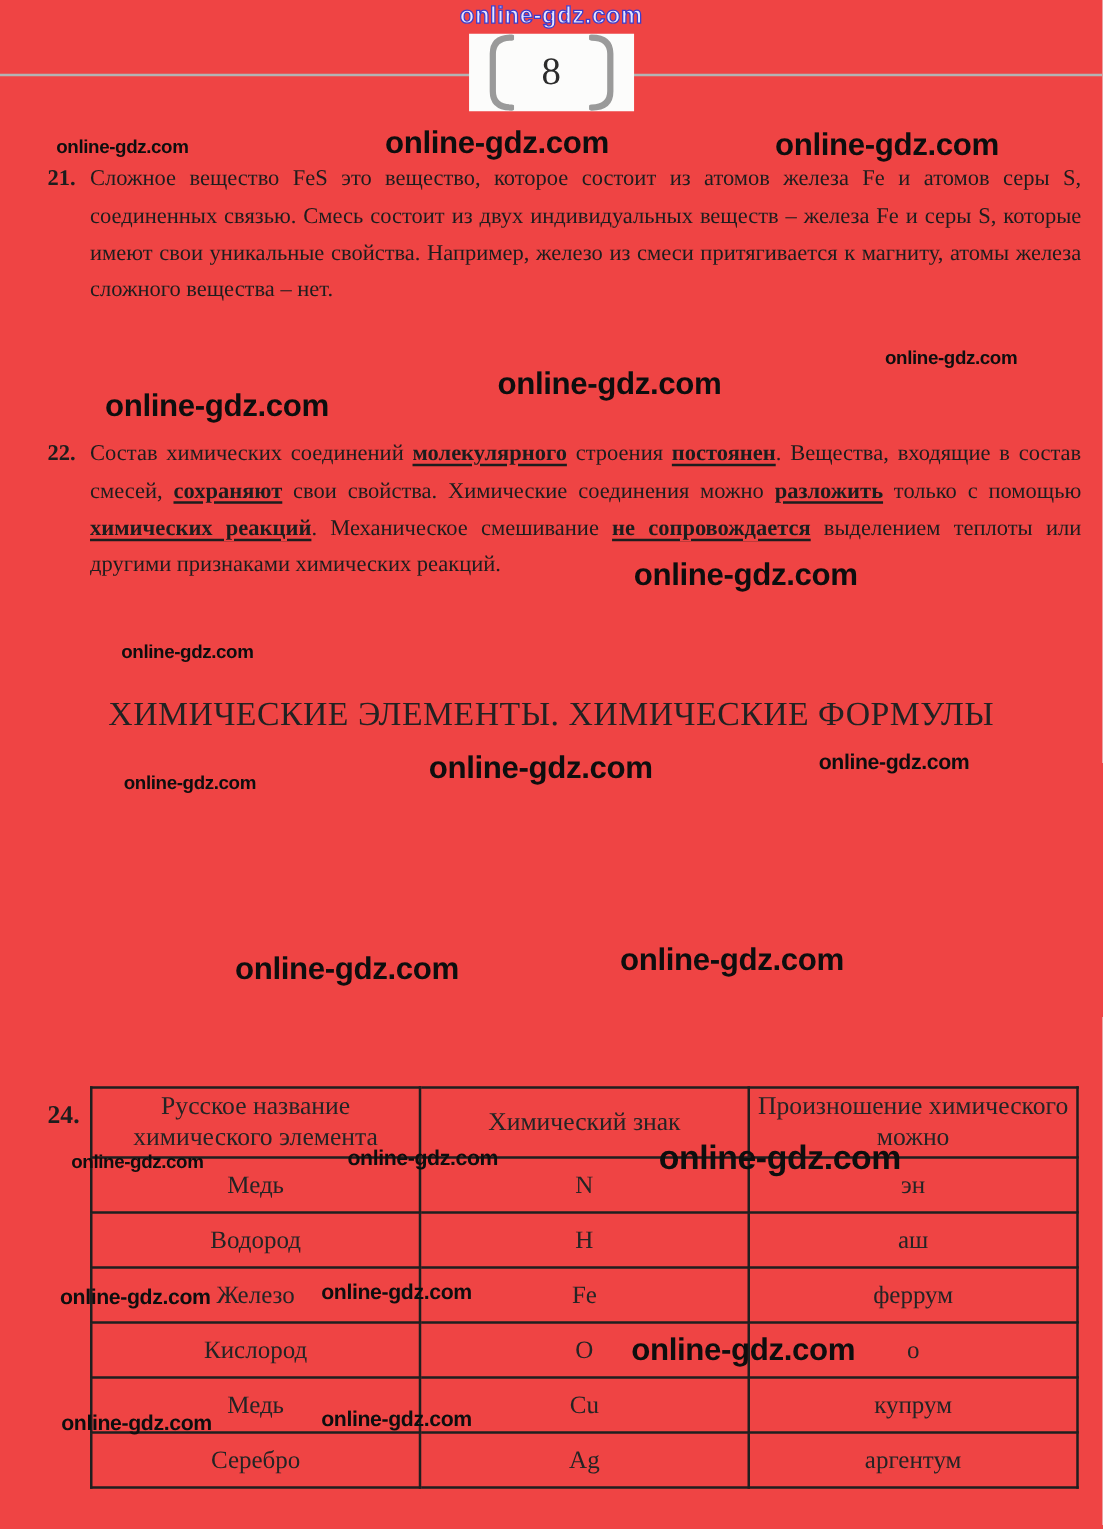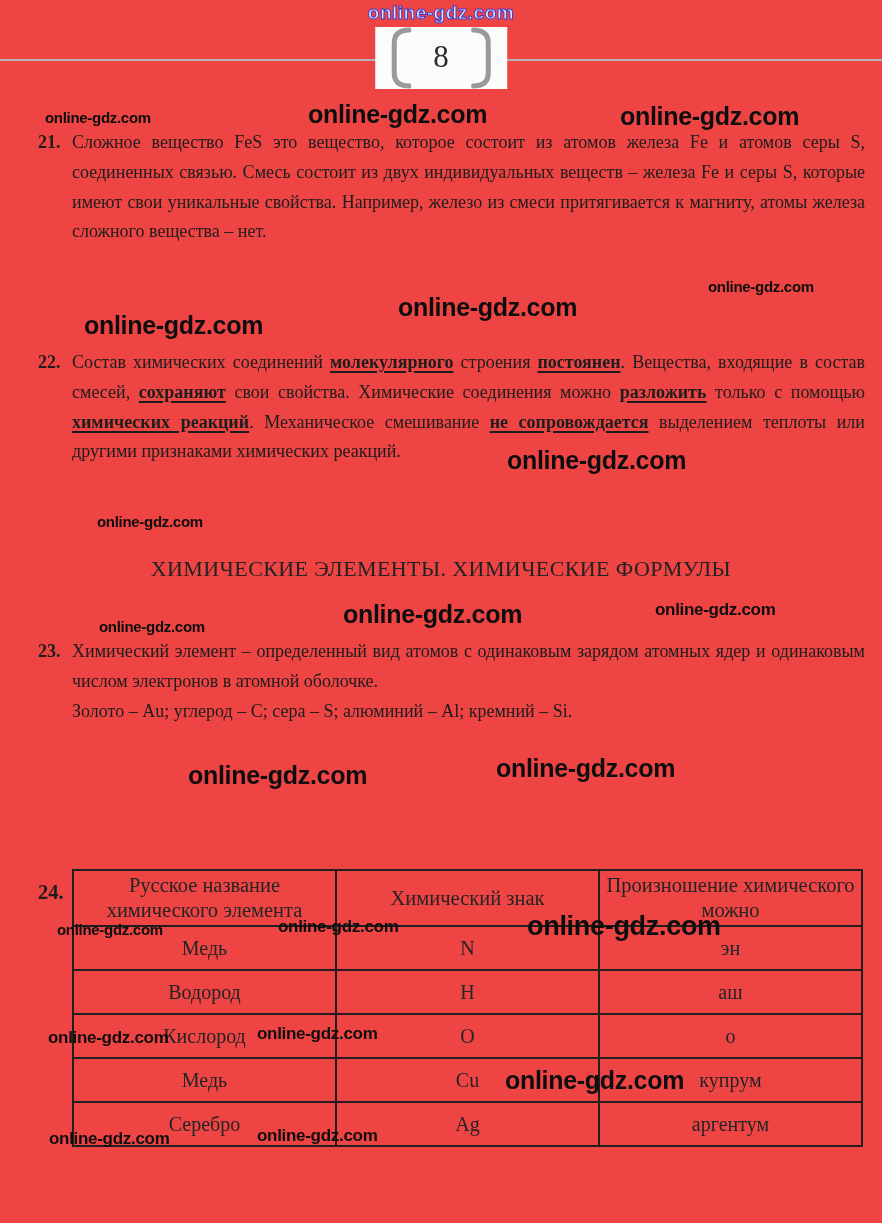--- a/index.html
+++ b/index.html
@@ -66,21 +66,21 @@
     font-weight:700;
     text-decoration:underline;
     text-decoration-thickness:2px;
     text-underline-offset:3px;
   }
   .examples-line{text-align:left;}
   
   .section-heading{
     position:absolute;top:556px;left:0;width:882px;
     text-align:center;
-    font-size:22px;letter-spacing:.4px;
+    font-size:27px;letter-spacing:.4px;
     color:#222;
     white-space:nowrap;
   }
   
   .caption{
     position:absolute;top:835px;left:38px;width:827px;
     padding-left:34px;box-sizing:border-box;
     font-size:20.5px;line-height:26px;text-align:left;margin-top:44px;
   }
   .caption .num{position:absolute;left:0;top:0;font-weight:700;}
@@ -148,25 +148,20 @@
     <span>Сложное вещество FeS это вещество, которое состоит из атомов железа Fe и атомов серы S, соединенных связью. Смесь состоит из двух индивидуальных веществ – железа Fe и серы S, которые имеют свои уникальные свойства. Например, железо из смеси притягивается к магниту, атомы железа сложного вещества – нет.</span>
   </div>
 
   <div class="item" style="top:332px;margin-top:16px;">
     <span class="num">22.</span>
     <span>Состав химических соединений </span><span class="bu">молекулярного</span><span> строения </span><span class="bu">постоянен</span><span>. Вещества, входящие в состав смесей, </span><span class="bu">сохраняют</span><span> свои свойства. Химические соединения можно </span><span class="bu">разложить</span><span> только с помощью </span><span class="bu">химических реакций</span><span>. Механическое смешивание </span><span class="bu">не сопровождается</span><span> выделением теплоты или другими признаками химических реакций.</span>
   </div>
 
   <div class="section-heading">ХИМИЧЕСКИЕ ЭЛЕМЕНТЫ. ХИМИЧЕСКИЕ ФОРМУЛЫ</div>
 
-  <div class="item" style="top:637px;">
-    <span class="num">23.</span>
-    <span>Химический элемент – определенный вид атомов с одинаковым зарядом атомных ядер и одинаковым числом электронов в атомной оболочке.</span>
-    <div class="examples-line">Золото – Au; углерод – C; сера – S; алюминий – Al; кремний – Si.</div>
-  </div>
 
   <div class="caption">
     <span class="num">24.</span>
   </div>
 
   <table class="elements">
     <thead>
       <tr>
         <th>Русское название химического элемента</th>
         <th>Химический знак</th>
@@ -178,20 +173,25 @@
         <td>Медь</td>
         <td>N</td>
         <td class="shift-right">эн</td>
       </tr>
       <tr>
         <td>Водород</td>
         <td>H</td>
         <td>аш</td>
       </tr>
       <tr>
+        <td>Железо</td>
+        <td>Fe</td>
+        <td>феррум</td>
+      </tr>
+      <tr>
         <td>Кислород</td>
         <td>O</td>
         <td>о</td>
       </tr>
       <tr>
         <td>Медь</td>
         <td>Cu</td>
         <td>купрум</td>
       </tr>
       <tr>

